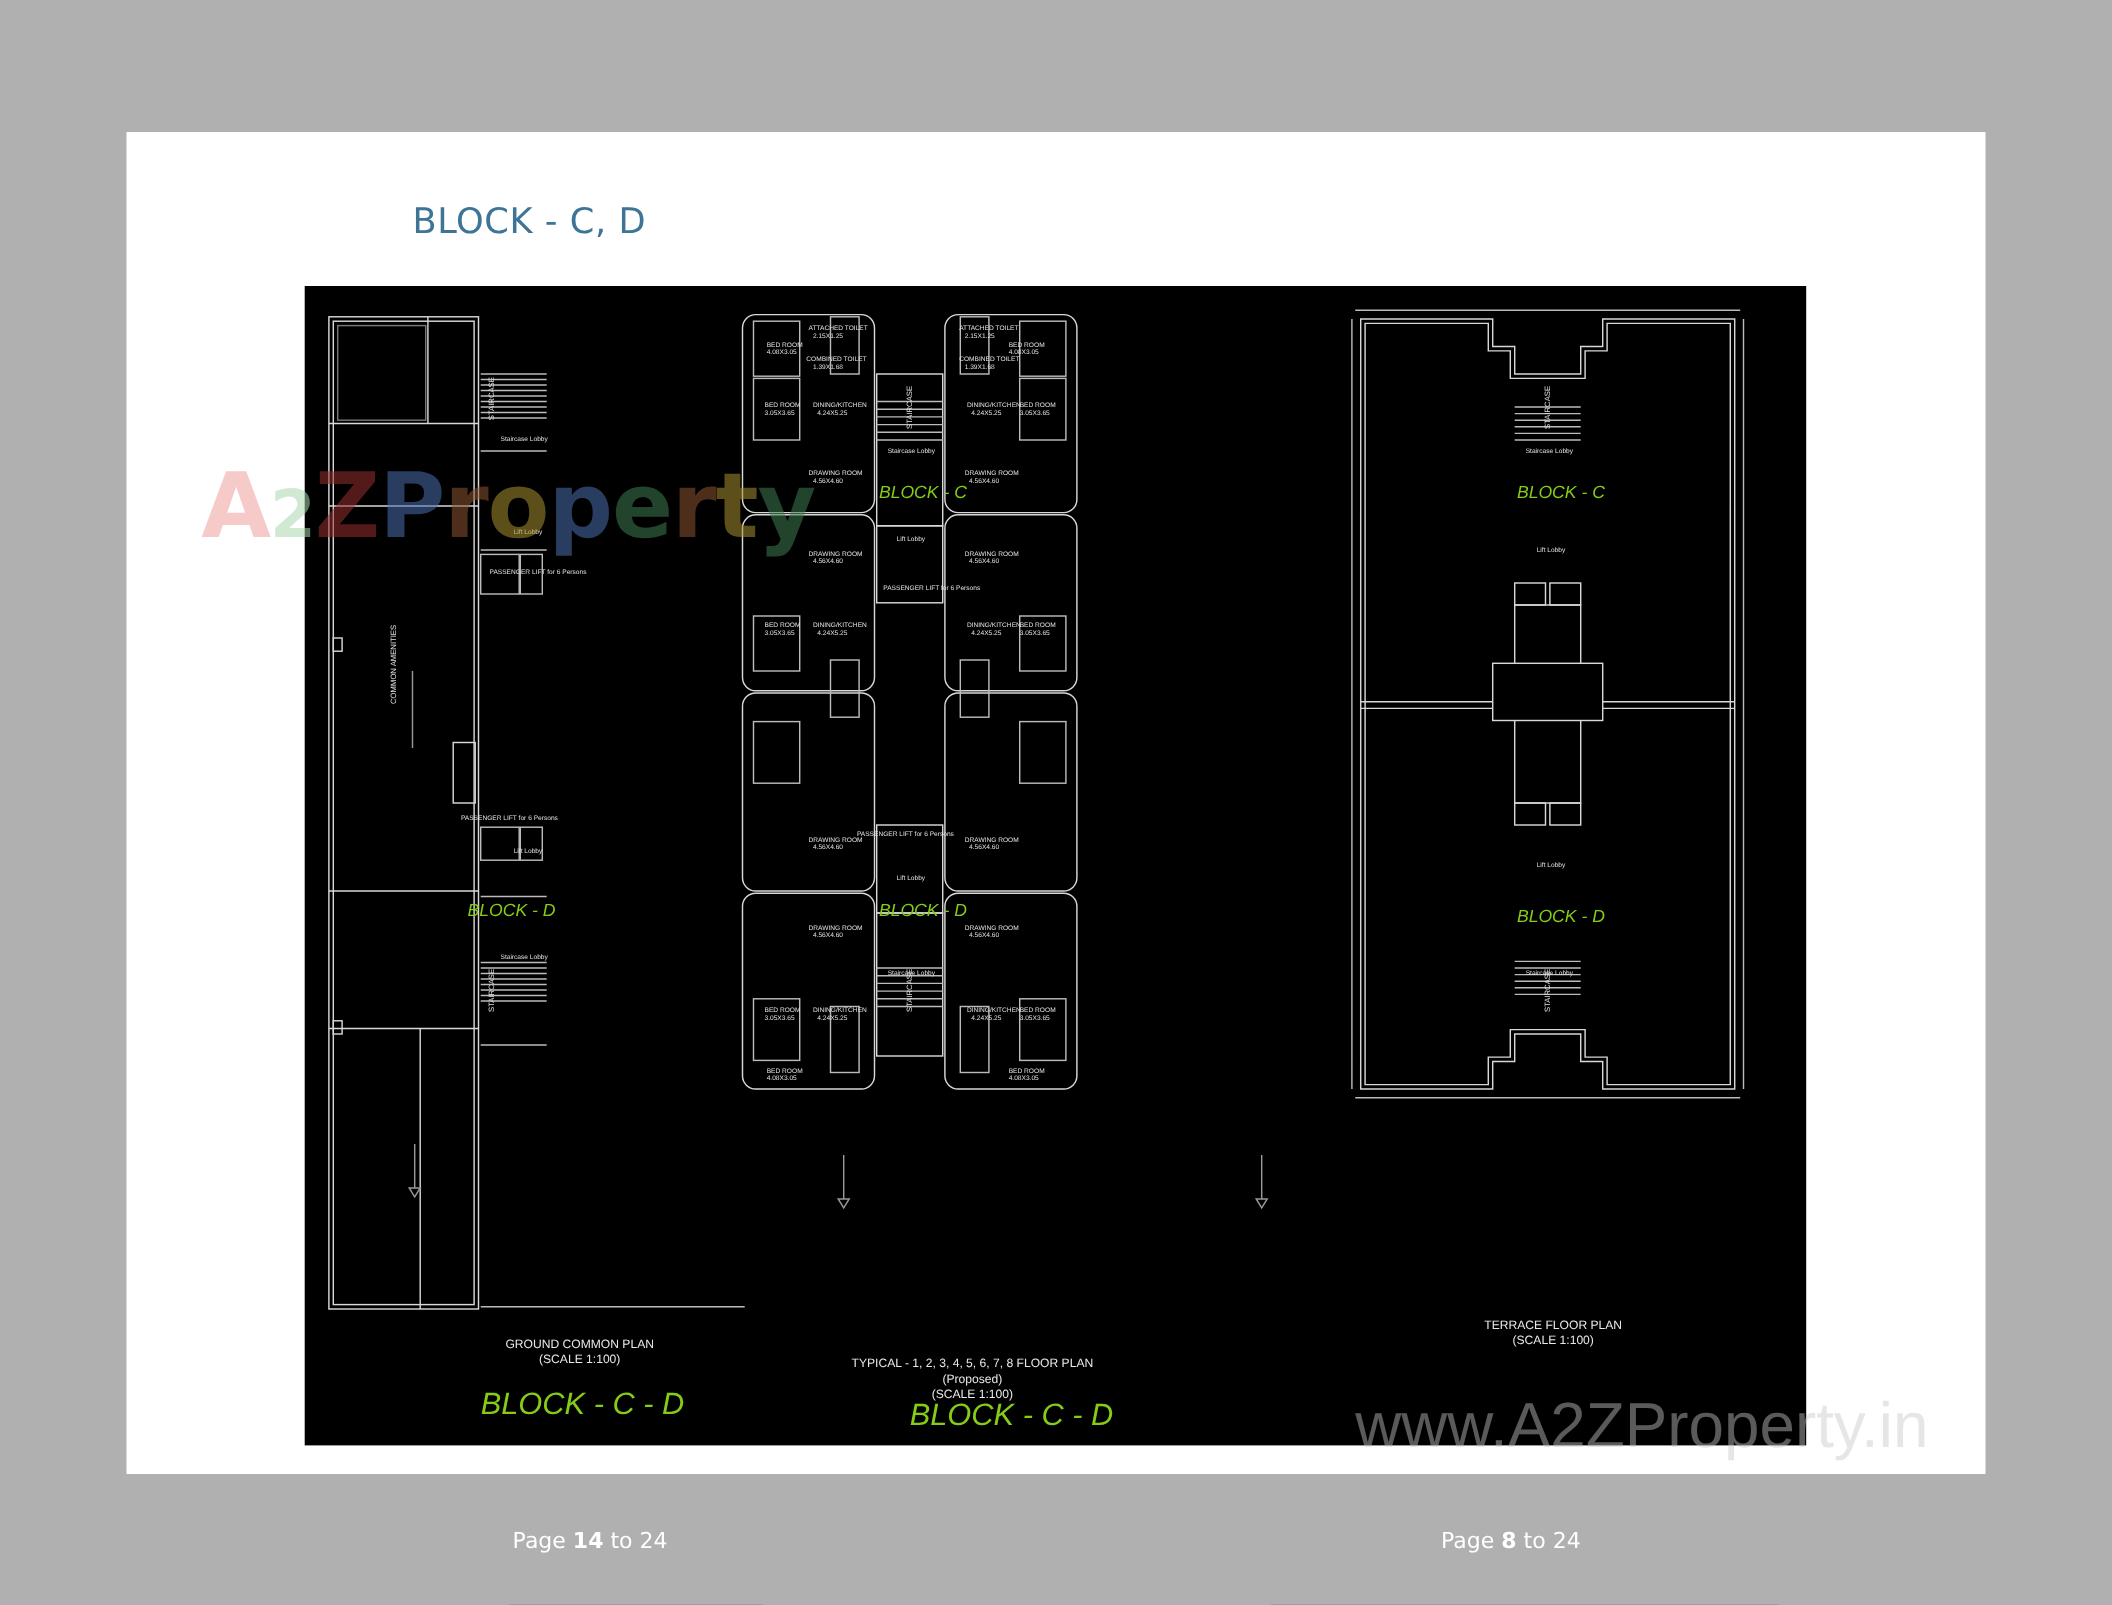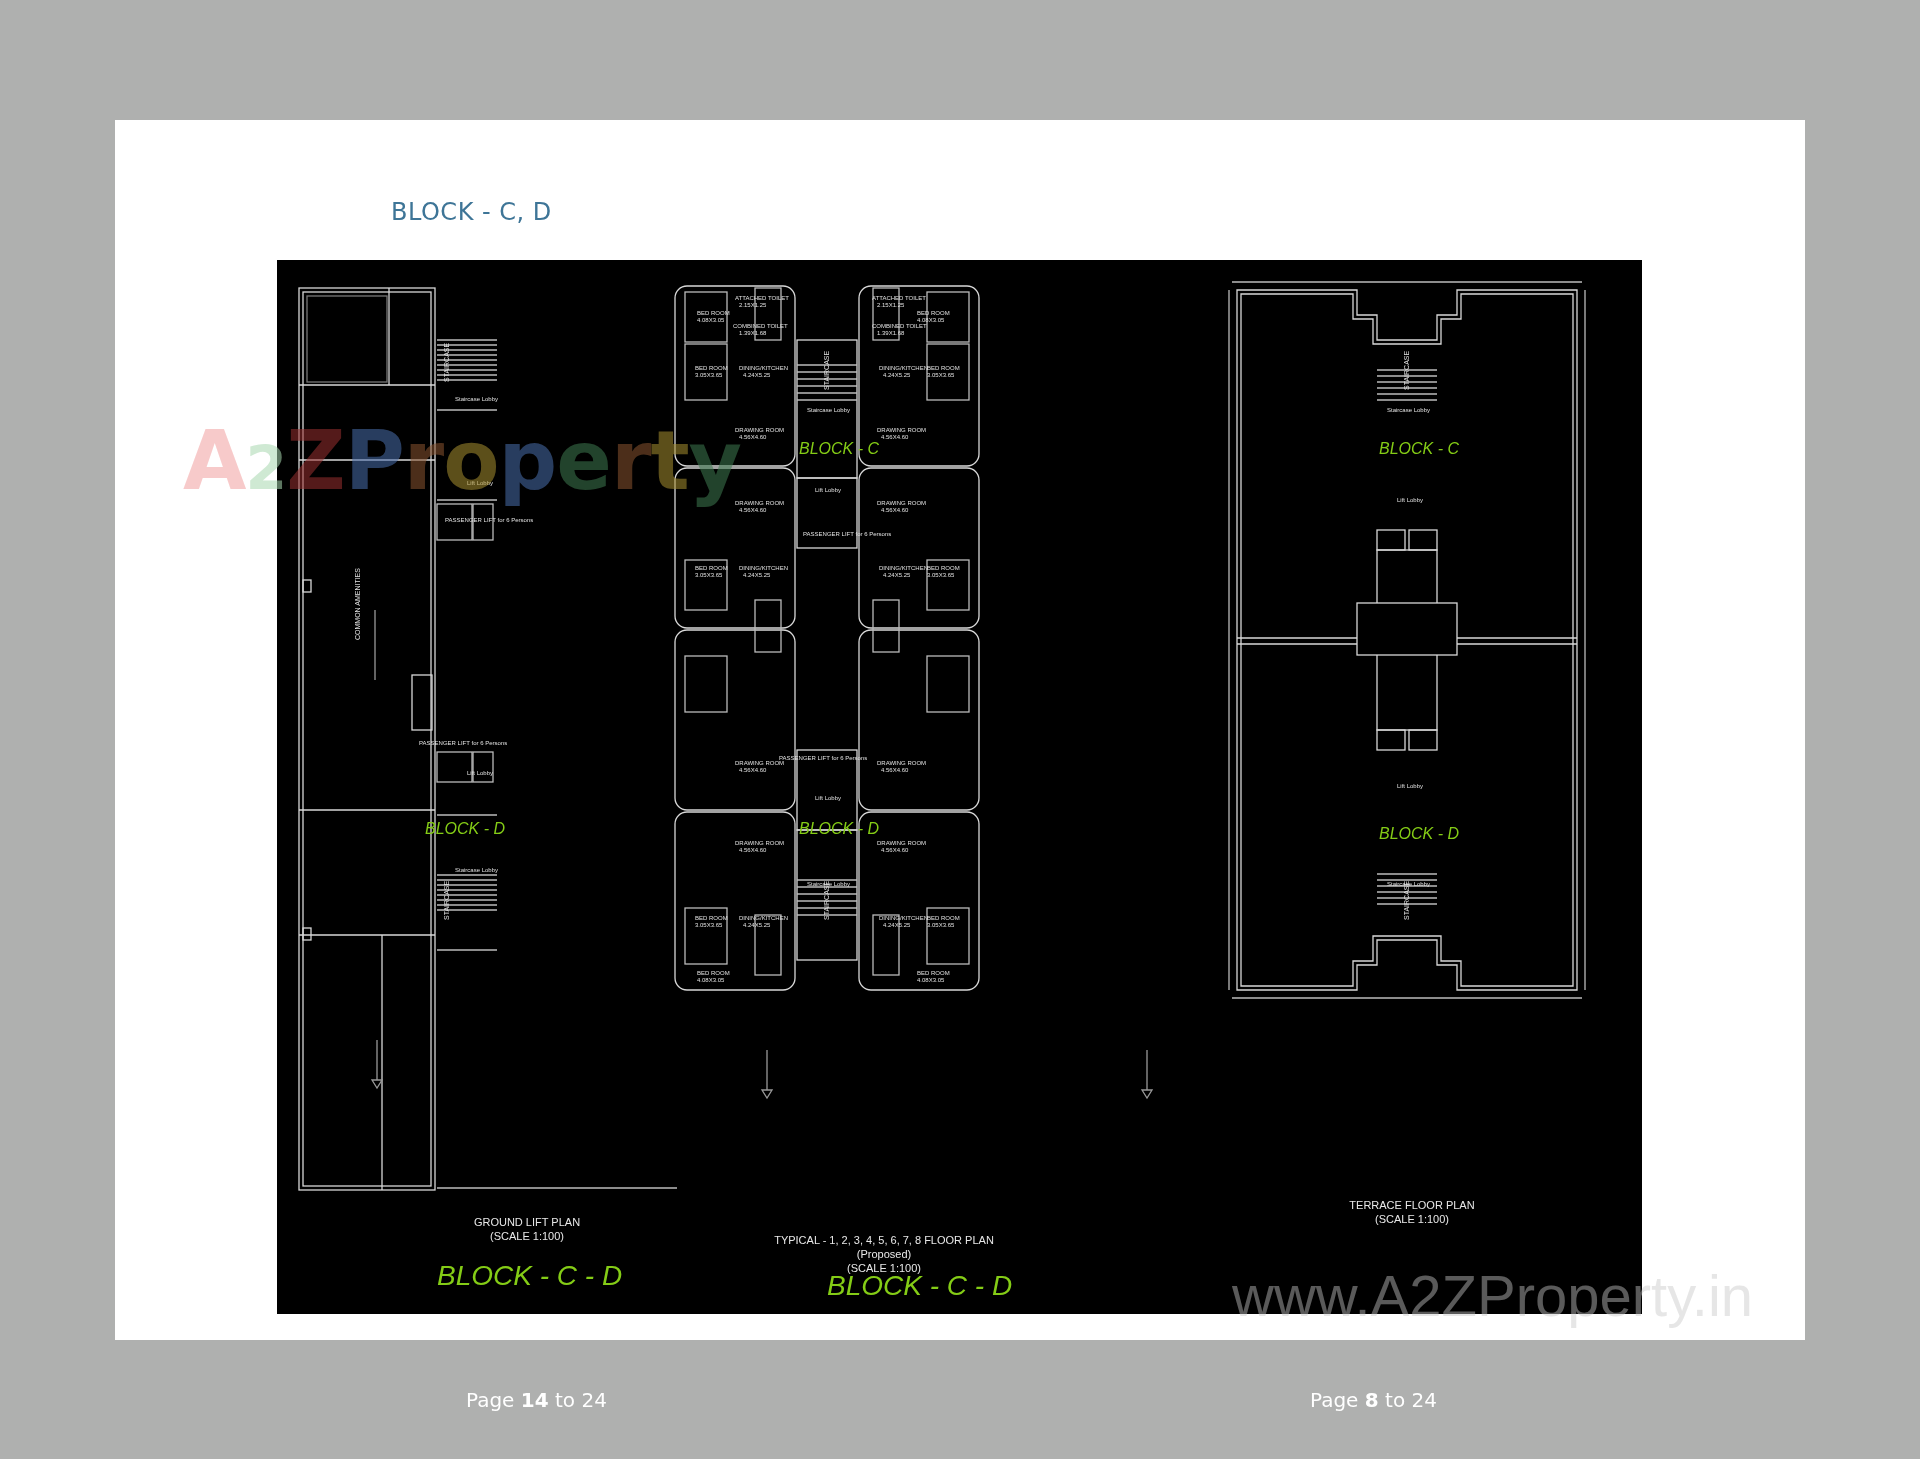--- a/index.html
+++ b/index.html
@@ -1,18 +1,18 @@
 <!DOCTYPE html>
 <html><head>
 <meta charset="utf-8">
 <style>
   html, body { margin:0; padding:0; }
   body { width:1920px; height:1459px; background:#afb0af; position:relative; overflow:hidden; font-family:"Liberation Sans", sans-serif; }
   .page { position:absolute; left:115px; top:120px; width:1690px; height:1220px; background:#ffffff; }
-  .title { position:absolute; left:375px; top:182px; font-family:"DejaVu Sans", sans-serif; font-size:24px; color:#3e7597; letter-spacing:0.5px; margin:16px; font-weight:normal; }
+  .title { position:absolute; left:375px; top:182px; font-family:"DejaVu Sans", sans-serif; font-size:32px; color:#3e7597; letter-spacing:0.5px; margin:0; font-weight:normal; }
   .drawing { position:absolute; left:277px; top:260px; width:1365px; height:1054px; background:#000; overflow:hidden; }
   .drawing svg { position:absolute; left:0; top:0; }
   .wm-logo { position:absolute; left:183px; top:413px; font-family:"DejaVu Sans", sans-serif; font-weight:bold; font-size:82px; letter-spacing:-1px; white-space:nowrap; pointer-events:none; }
   .wm-logo span { opacity:0.55; }
   .wm-url { position:absolute; left:1232px; top:1262px; font-family:"Liberation Sans", sans-serif; font-size:58px; color:rgba(200,200,200,0.45); white-space:nowrap; pointer-events:none; }
   .footer { position:absolute; top:1388px; font-family:"DejaVu Sans", sans-serif; font-size:20px; color:#ffffff; }
   .footer b { font-weight:bold;text-align:center; }
   .cap { position:absolute; color:#e8e8e8; font-size:11px; text-align:center; line-height:14px; }
   .ghost { position:absolute; color:#84cc16; font-style:italic; font-size:28px; white-space:nowrap; }
 </style>
@@ -243,21 +243,21 @@
     </g>
   </svg>
 
   <div class="ghost" style="left:148px; top:560px; font-size:16px;">BLOCK - D</div>
   <div class="ghost" style="left:522px; top:180px; font-size:16px;">BLOCK - C</div>
   <div class="ghost" style="left:522px; top:560px; font-size:16px;">BLOCK - D</div>
   <div class="ghost" style="left:1102px; top:180px; font-size:16px;">BLOCK - C</div>
   <div class="ghost" style="left:1102px; top:565px; font-size:16px;">BLOCK - D</div>
 
   <div class="cap" style="left:150px; top:955px; width:200px;">
-    <div>GROUND LIFT PLAN</div>
+    <div>GROUND COMMON PLAN</div>
     <div>(SCALE 1:100)</div>
   </div>
   <div class="ghost" style="left:160px; top:1000px;">BLOCK - C - D</div>
 
   <div class="cap" style="left:482px; top:973px; width:250px;">
     <div>TYPICAL - 1, 2, 3, 4, 5, 6, 7, 8 FLOOR PLAN</div>
     <div>(Proposed)</div>
     <div>(SCALE 1:100)</div>
   </div>
   <div class="ghost" style="left:550px; top:1010px;">BLOCK - C - D</div>

